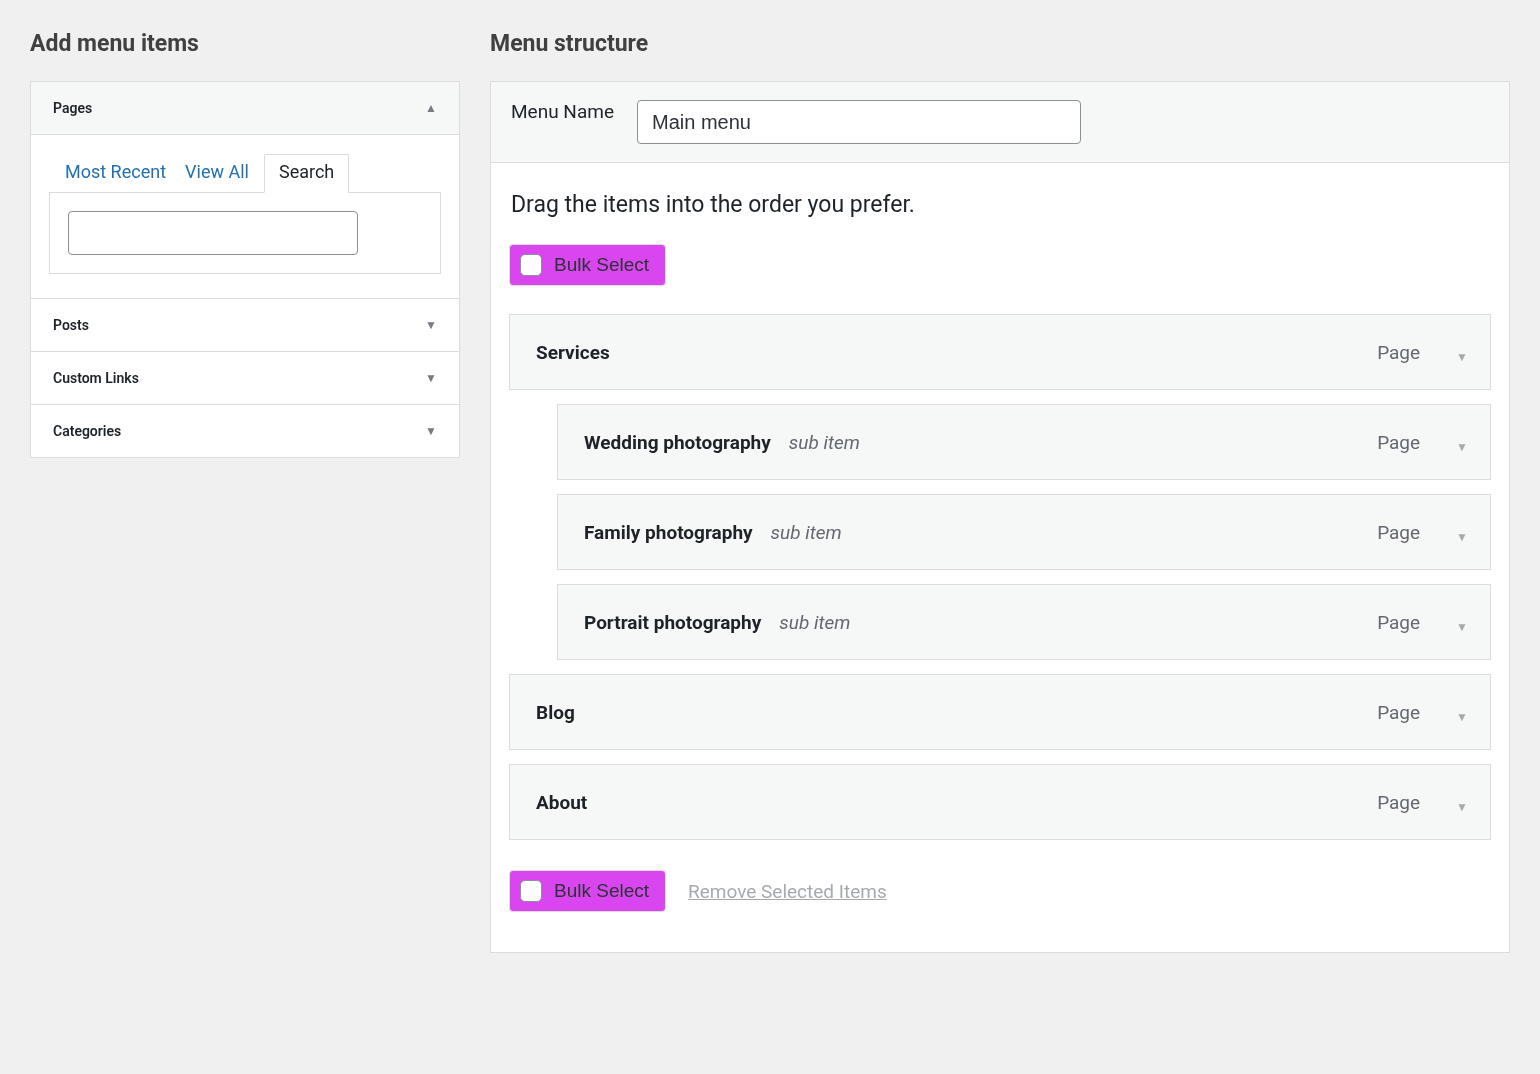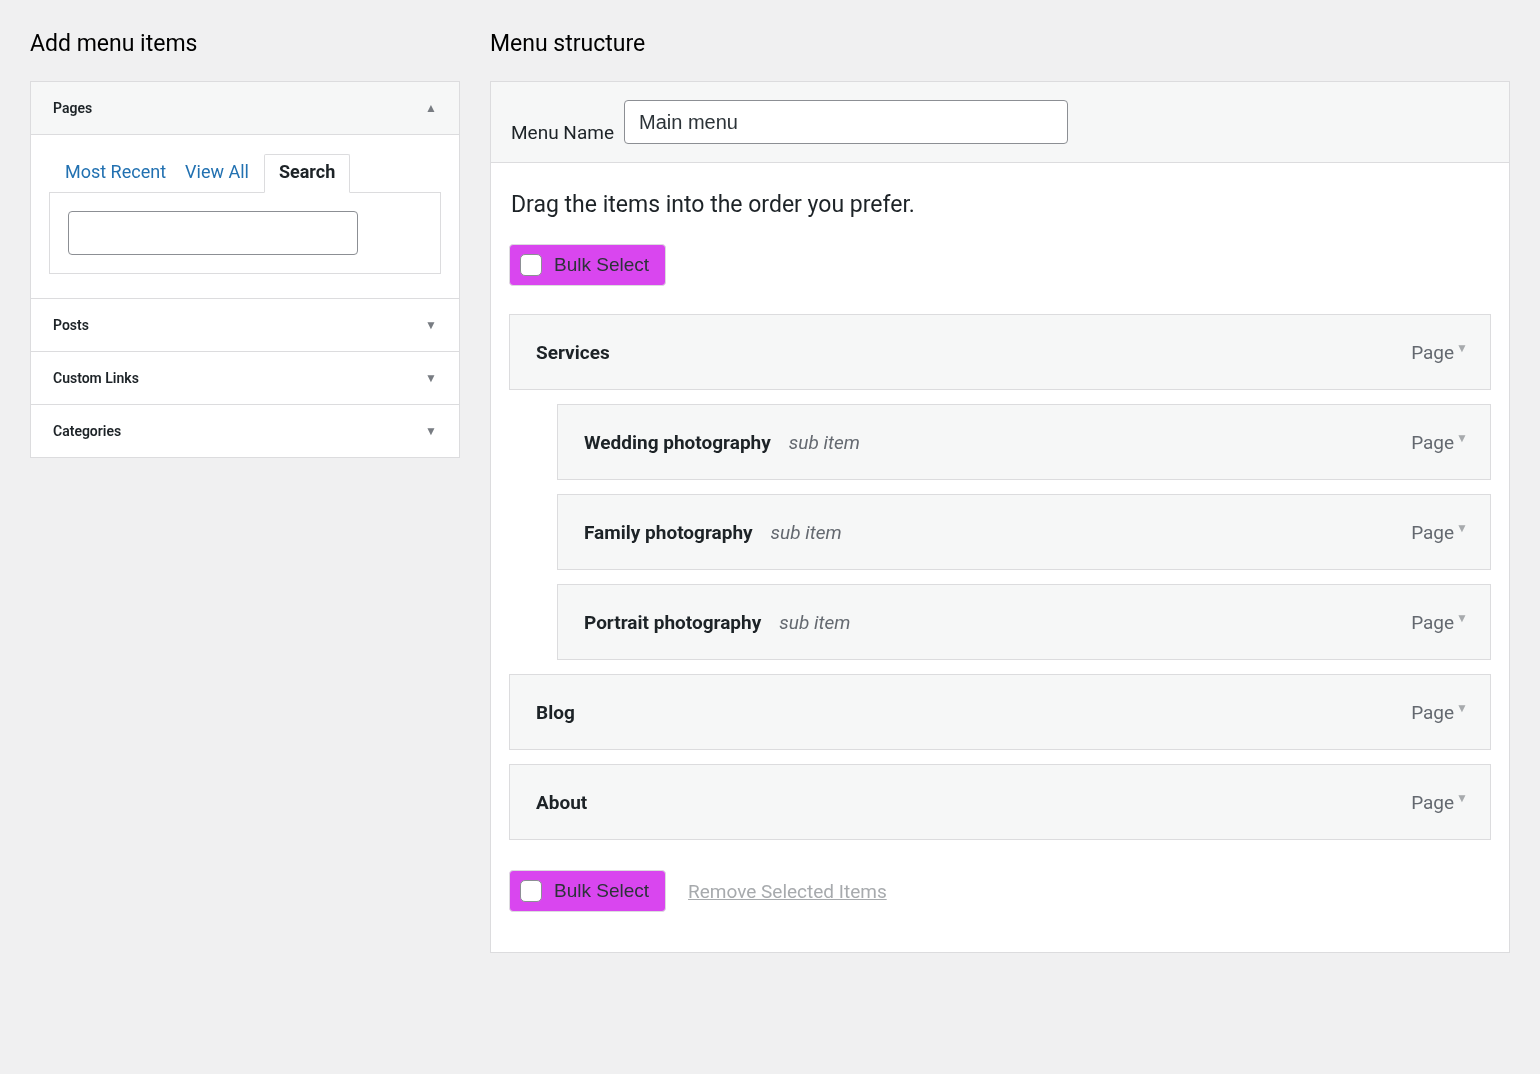--- a/index.html
+++ b/index.html
@@ -11,22 +11,22 @@
   }
   .wrap {
     display: flex;
     padding: 30px 30px 0 30px;
     gap: 30px;
   }
   .col-left { width: 430px; flex-shrink: 0; }
   .col-right { flex: 1; min-width: 0; }
   h2.section-title {
     font-size: 23px;
-    font-weight: 400;
-    color: #000000;
+    font-weight: 700;
+    color: #404040;
     margin-bottom: 24px;
   }
   
   .metaboxes {
     border: 1px solid #dcdcde;
     background: #fff;
   }
   .metabox { border-bottom: 1px solid #dcdcde; }
   .metabox:last-child { border-bottom: none; }
   .metabox-header {
@@ -50,21 +50,20 @@
   }
   .tab-link.active {
     color: #1d2327;
     border: 1px solid #dcdcde;
     border-bottom-color: #fff;
     background: #fff;
     border-radius: 2px 2px 0 0;
     padding: 6px 14px 10px 14px;
     position: relative;
     top: 1px;
-    font-weight: bold;
   }
   .tab-panel {
     border: 1px solid #dcdcde;
     padding: 18px;
     background: #fff;
   }
   .search-input {
     width: 290px;
     height: 44px;
     border: 1px solid #8c8f94;
@@ -75,22 +74,22 @@
   
   .menu-frame {
     border: 1px solid #dcdcde;
     background: #fff;
   }
   .menu-header {
     background: #f6f7f7;
     border-bottom: 1px solid #dcdcde;
     padding: 18px 20px;
     display: flex;
-    align-items: flex-end;
-    gap: 10px;
+    align-items: flex-start;
+    gap: 23px;
   }
   .menu-header-label { font-size: 19px; color: #1d2327; }
   .menu-name-input {
     width: 444px;
     height: 44px;
     border: 1px solid #8c8f94;
     border-radius: 4px;
     padding: 0 14px;
     font-size: 20px;
     color: #2c3338;
@@ -126,21 +125,21 @@
     background: #f6f7f7;
     height: 76px;
     padding: 0 22px 0 26px;
     margin-bottom: 14px;
     cursor: move;
   }
   .menu-item.depth-1 { margin-left: 48px; }
   .menu-item-left { display: flex; align-items: baseline; gap: 18px; }
   .menu-item-title { font-size: 19px; font-weight: 700; color: #1d2327; }
   .menu-item-sub { font-size: 19px; font-style: italic; color: #646970; }
-  .menu-item-right { display: flex; align-items: flex-start; gap: 2px; }
+  .menu-item-right { display: flex; align-items: flex-end; gap: 36px; }
   .menu-item-type { font-size: 19px; color: #646970; }
   .menu-item-chevron { color: #a7aaad; font-size: 12px; cursor: pointer; }
   .bottom-row { display: flex; align-items: center; gap: 22px; margin-top: 30px; }
   .remove-link {
     font-size: 19px;
     color: #a7aaad;
     text-decoration: underline;
   }
 </style>
 </head>

